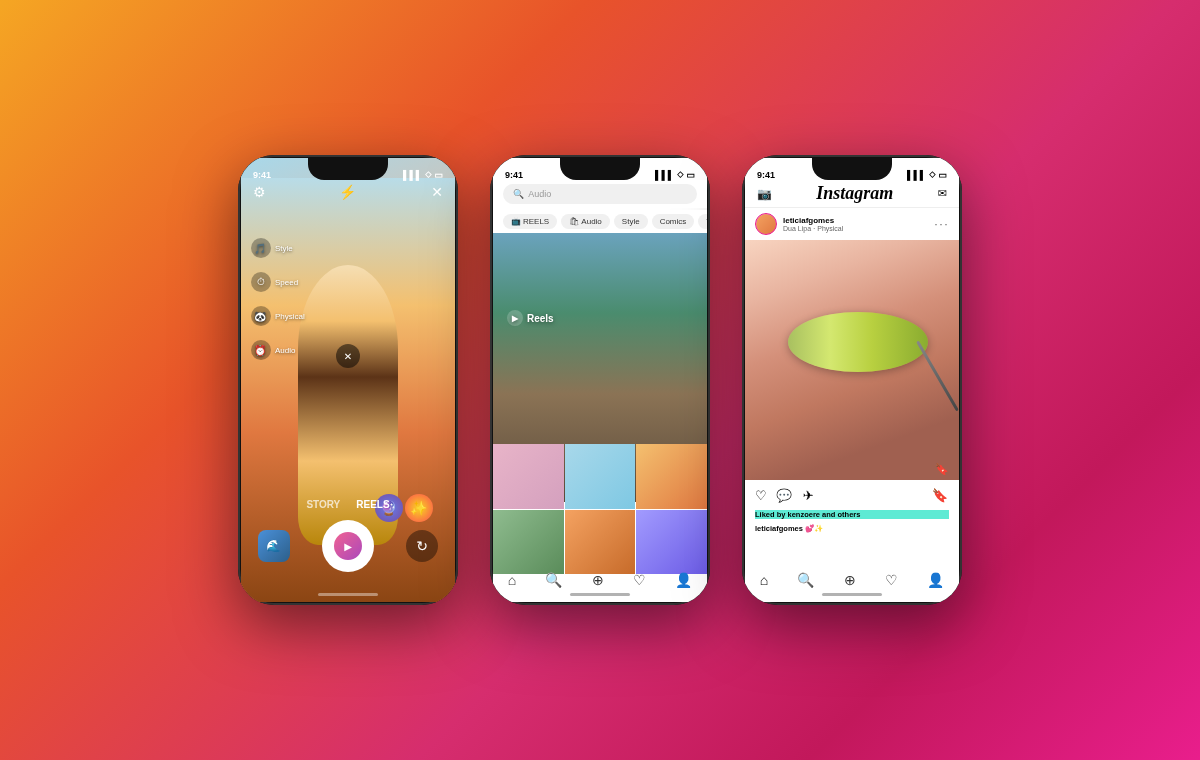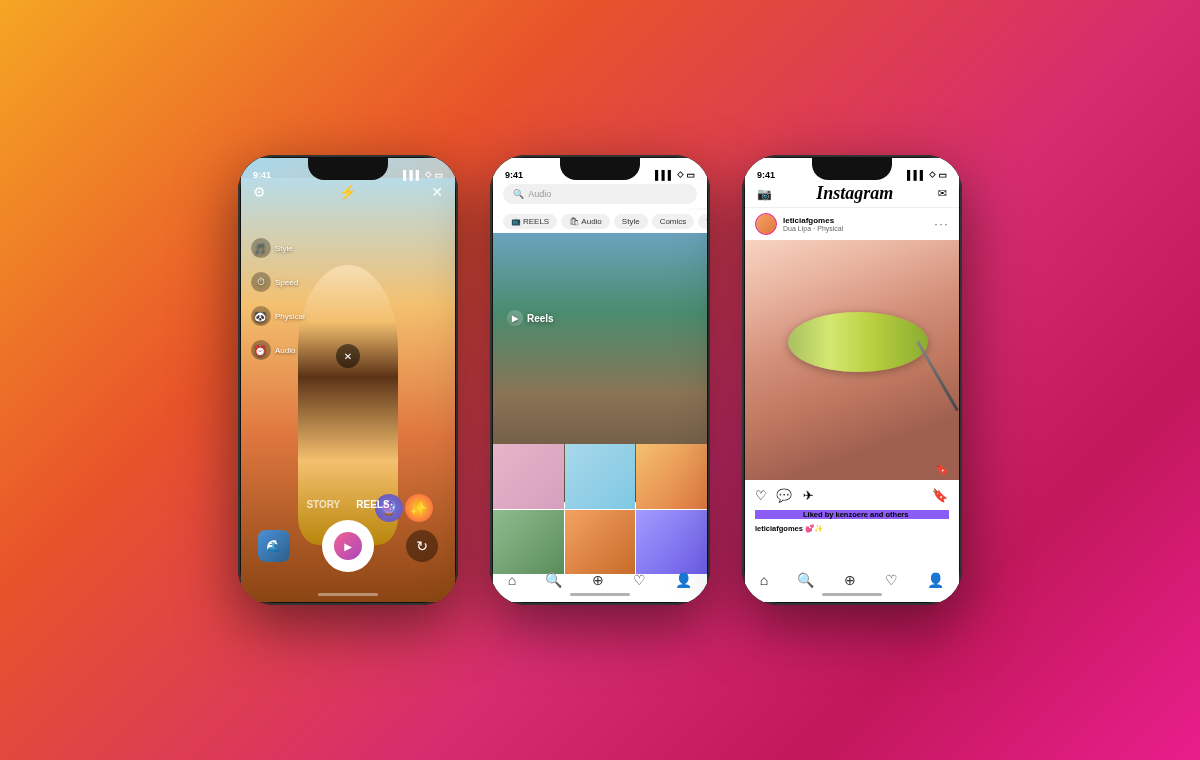--- a/index.html
+++ b/index.html
@@ -421,22 +421,21 @@
     }
     .action-icons-left { display: flex; gap: 10px; font-size: 13px; color: #000; }
     .bookmark-icon { font-size: 13px; color: #000; }
     .post-likes {
       position: absolute;
       top: 352px; left: 10px; right: 10px;
       font-size: 7.5px;
       color: #000;
       font-weight: 600;
       z-index: 10;
-      background: #8b5cf6;
-      padding-left: 48px;
+      background: #5eead4;
     }
     .post-caption {
       position: absolute;
       top: 366px; left: 10px; right: 10px;
       font-size: 7.5px;
       color: #000;
       z-index: 10;
       background: #fff;
     }
     .caption-user { font-weight: 700; }

